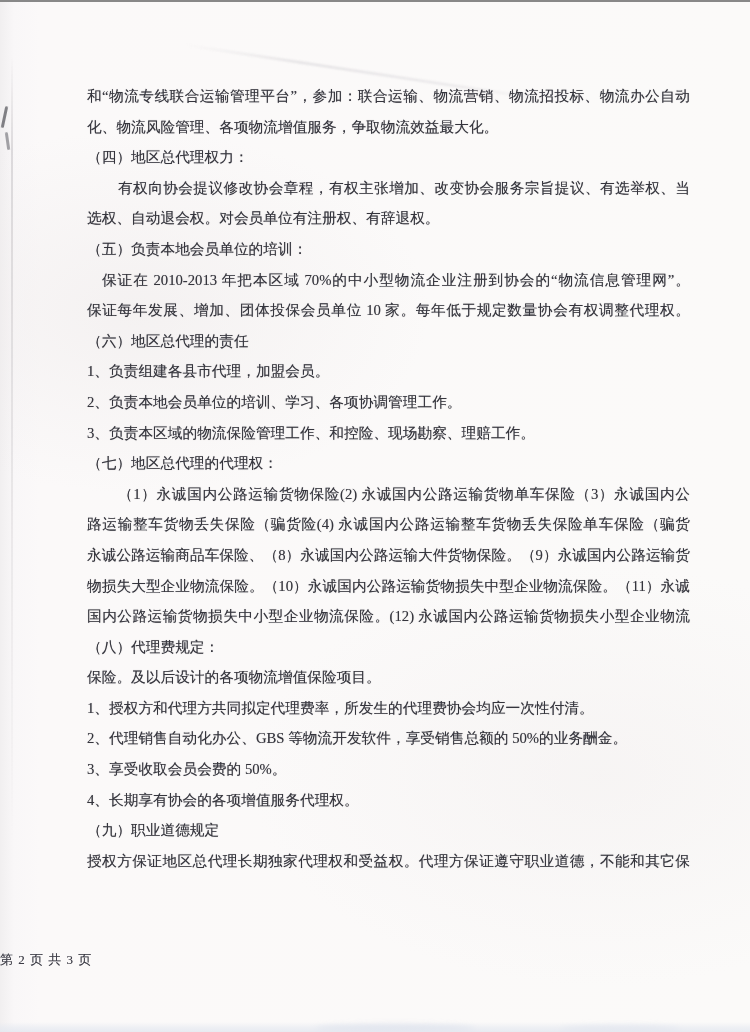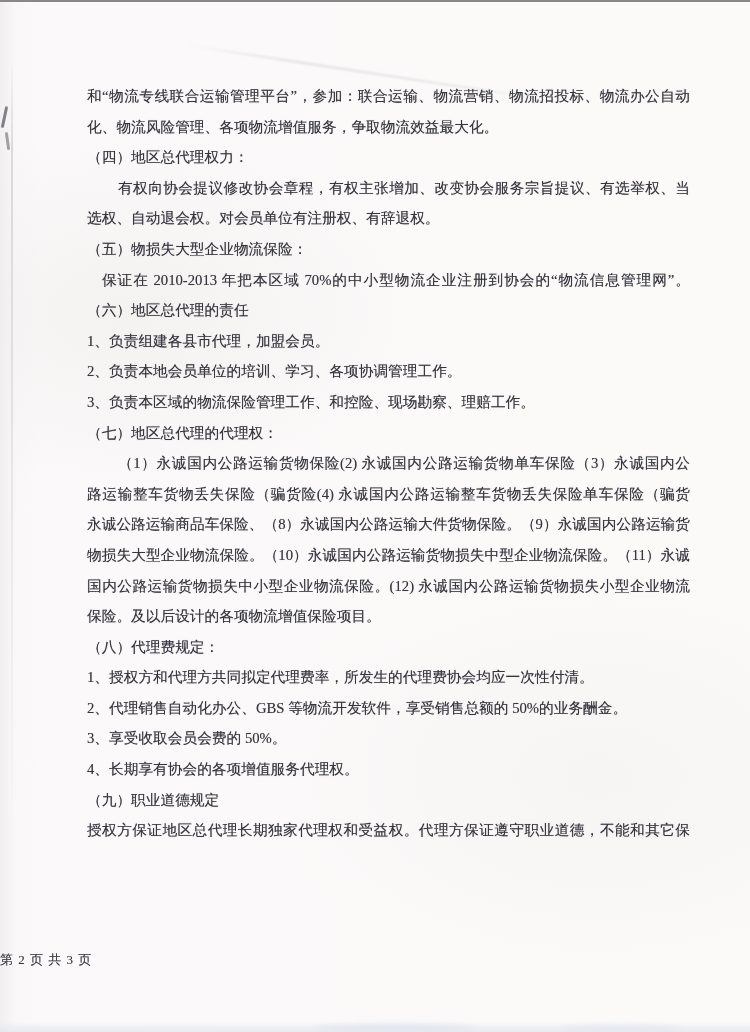--- a/index.html
+++ b/index.html
@@ -88,34 +88,35 @@
   <div class="bottom-blob-1"></div>
   <div class="bottom-blob-2"></div>
   <div class="bottom-edge"></div>
 
   <div class="doc-body">
       <div class="line justify">和“物流专线联合运输管理平台”，参加：联合运输、物流营销、物流招投标、物流办公自动</div>
       <div class="line plain">化、物流风险管理、各项物流增值服务，争取物流效益最大化。</div>
       <div class="line heading">（四）地区总代理权力：</div>
       <div class="line indent-justify">有权向协会提议修改协会章程，有权主张增加、改变协会服务宗旨提议、有选举权、当</div>
       <div class="line plain">选权、自动退会权。对会员单位有注册权、有辞退权。</div>
-      <div class="line heading">（五）物损失大型企业物流保险：</div>
+      <div class="line heading">（五）负责本地会员单位的培训：</div>
       <div class="line indent1-justify">保证在 2010-2013 年把本区域 70%的中小型物流企业注册到协会的“物流信息管理网”。</div>
+      <div class="line justify">保证每年发展、增加、团体投保会员单位 10 家。每年低于规定数量协会有权调整代理权。</div>
       <div class="line heading">（六）地区总代理的责任</div>
       <div class="line plain">1、负责组建各县市代理，加盟会员。</div>
       <div class="line plain">2、负责本地会员单位的培训、学习、各项协调管理工作。</div>
       <div class="line plain">3、负责本区域的物流保险管理工作、和控险、现场勘察、理赔工作。</div>
       <div class="line heading">（七）地区总代理的代理权：</div>
       <div class="line indent-justify">（1）永诚国内公路运输货物保险(2) 永诚国内公路运输货物单车保险（3）永诚国内公</div>
       <div class="line justify">路运输整车货物丢失保险（骗货险(4) 永诚国内公路运输整车货物丢失保险单车保险（骗货</div>
       <div class="line justify">永诚公路运输商品车保险、（8）永诚国内公路运输大件货物保险。（9）永诚国内公路运输货</div>
       <div class="line justify">物损失大型企业物流保险。（10）永诚国内公路运输货物损失中型企业物流保险。（11）永诚</div>
       <div class="line justify">国内公路运输货物损失中小型企业物流保险。(12) 永诚国内公路运输货物损失小型企业物流</div>
+      <div class="line heading">（八）代理费规定：</div>
       <div class="line plain">保险。及以后设计的各项物流增值保险项目。</div>
-      <div class="line heading">（八）代理费规定：</div>
       <div class="line plain">1、授权方和代理方共同拟定代理费率，所发生的代理费协会均应一次性付清。</div>
       <div class="line plain">2、代理销售自动化办公、GBS 等物流开发软件，享受销售总额的 50%的业务酬金。</div>
       <div class="line plain">3、享受收取会员会费的 50%。</div>
       <div class="line plain">4、长期享有协会的各项增值服务代理权。</div>
       <div class="line heading">（九）职业道德规定</div>
       <div class="line justify">授权方保证地区总代理长期独家代理权和受益权。代理方保证遵守职业道德，不能和其它保</div>
     </div>
 
   <div class="footer">第 2 页 共 3 页</div>
 </div>

